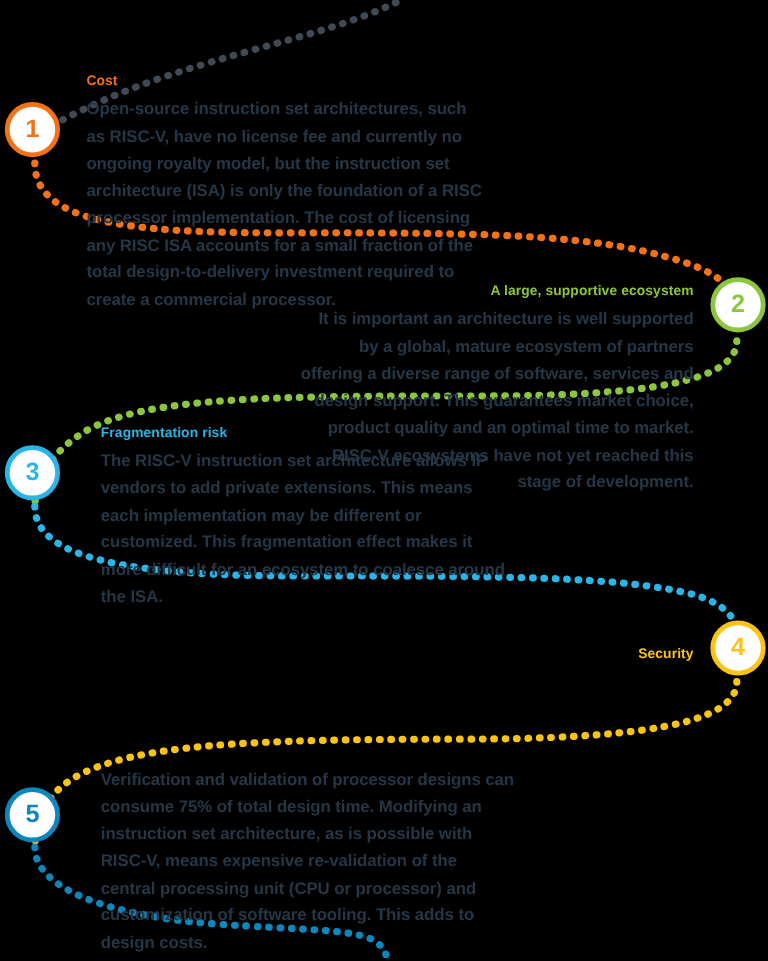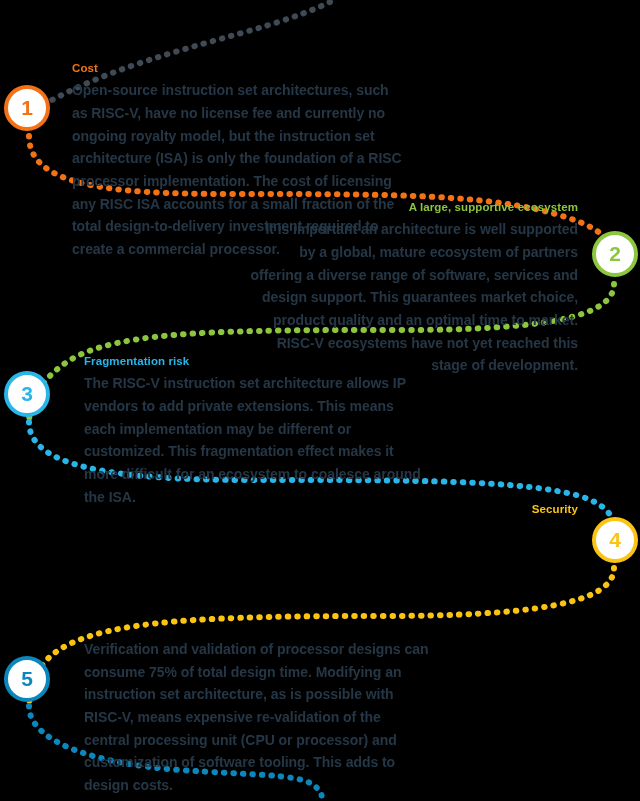--- a/index.html
+++ b/index.html
@@ -60,21 +60,21 @@
   }
   .step-body {
     font-size: 14px;
     font-weight: bold;
     line-height: 1.62;
     color: #253746;
     margin: 0;
     letter-spacing: -0.05px;
   }
   .align-left { text-align: left; }
-  .align-right { text-align: right; }
+  .align-right { text-align: right; margin-top: 36px; }
 
   
   #marker-1 { left: 4px;  top: 85px;  border: 4px solid #f47216; color: #f47216; }
   #text-1   { left: 72px; top: 62px;  width: 330px; }
   
   #marker-2 { left: 592px; top: 231px; border: 4px solid #8cc63e; color: #8cc63e; }
   #text-2   { left: 248px; top: 201px; width: 330px; }
   
   #marker-3 { left: 4px;  top: 371px; border: 4px solid #29b5e8; color: #29b5e8; }
   #text-3   { left: 84px; top: 355px; width: 340px; }

